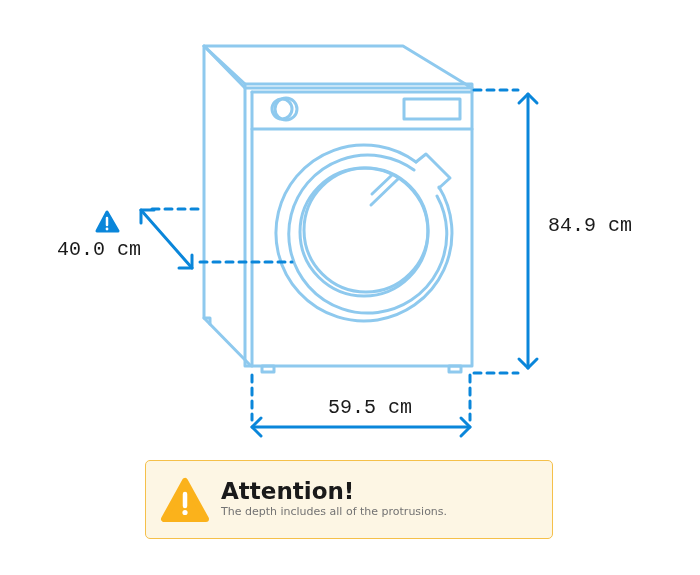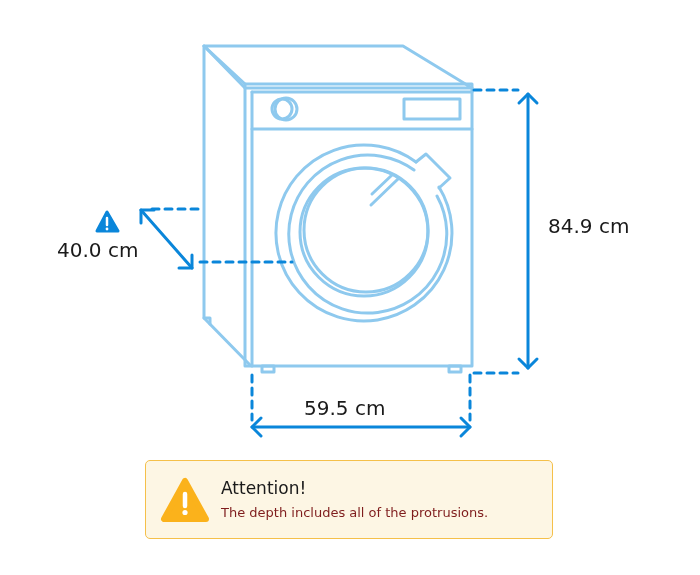--- a/index.html
+++ b/index.html
@@ -1,26 +1,26 @@
 <!DOCTYPE html>
 <html><head>
 <meta charset="utf-8">
 <style>
   html, body { margin:0; padding:0; background:#ffffff; }
   body { width:700px; height:575px; position:relative; overflow:hidden; font-family:"DejaVu Sans", "Liberation Sans", sans-serif; }
   .diagram { position:absolute; left:0; top:0; width:700px; height:575px; }
-  .dim-label { position:absolute; font-size:20px; color:#1a1a1a; white-space:nowrap; }
+  .dim-label { position:absolute; font-size:20px; color:#1a1a1a; white-space:nowrap;font-family:Liberation Mono, monospace; }
   #depth-label { left:57px; top:238px; }
   #height-label { left:548px; top:214px; }
-  #width-label { left:304px; top:396px; }
+  #width-label { left:328px; top:396px; }
   .notice { position:absolute; left:145px; top:460px; width:408px; height:79px; box-sizing:border-box;
             background:#fdf6e4; border:1.5px solid #f5c04a; border-radius:5px; }
   .notice-icon { position:absolute; left:14px; top:16px; width:50px; height:46px; }
-  .notice-title { position:absolute; left:75px; top:17px; font-size:17px; font-weight:normal; color:#1a1a1a; }
-  .notice-text { position:absolute; left:75px; top:44px; font-size:13px; color:#7f1d1d; }
+  .notice-title { position:absolute; left:75px; top:17px; font-size:23px; font-weight:bold; color:#1a1a1a; }
+  .notice-text { position:absolute; left:75px; top:44px; font-size:11px; color:#737373; }
 </style>
 </head>
 <body>
 
 <svg class="diagram" viewBox="0 0 700 575" xmlns="http://www.w3.org/2000/svg">
   <g fill="none" stroke="#8ec9ee" stroke-width="3" stroke-linejoin="round" stroke-linecap="round">
 
     <path d="M204 46 L403 46 L472 88 L245 88 Z"></path>
 
     <path d="M204 46 L204 318 L250 365"></path>

